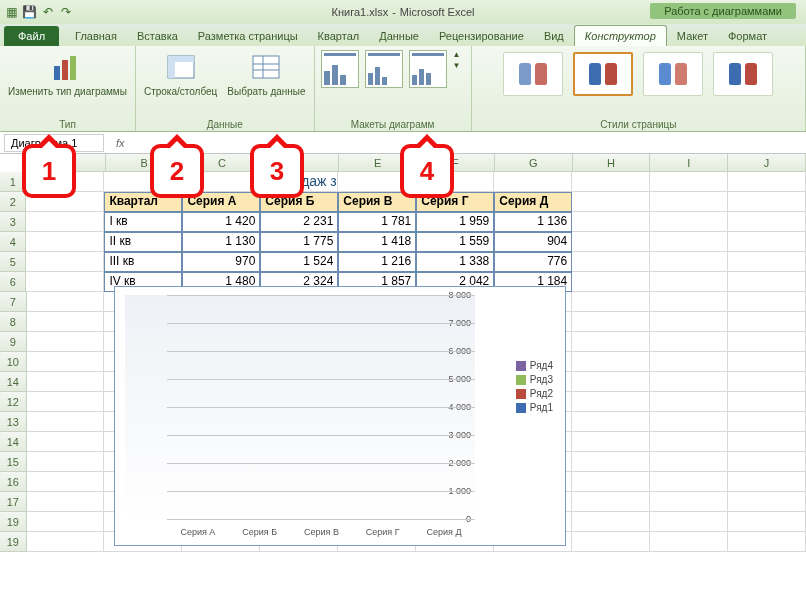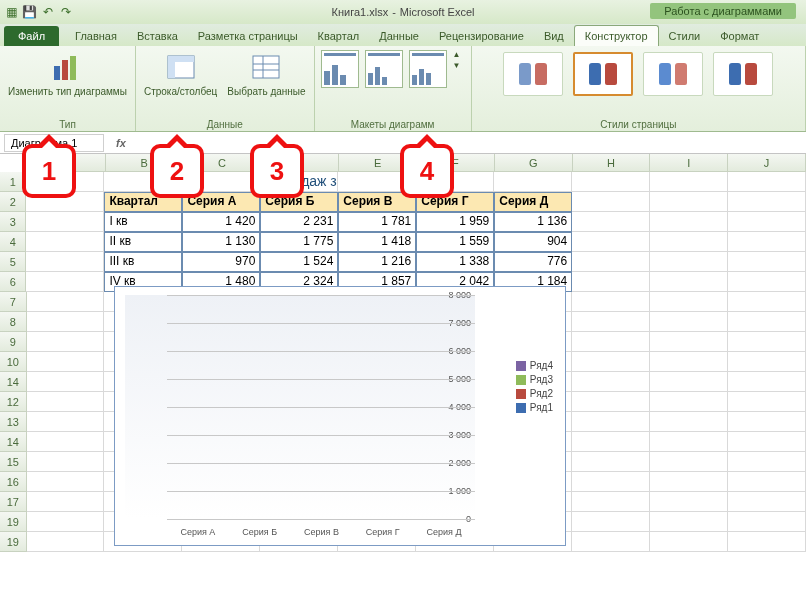--- a/index.html
+++ b/index.html
@@ -9,39 +9,39 @@
 .titlebar { height: 24px; background: linear-gradient(#e8f2e1,#d6e8c8); display: flex; align-items: center; font-size: 11px; color: #444; position: relative; }
 .qat { display: flex; gap: 2px; padding-left: 4px; align-items: center; }
 .qat-icon { width: 16px; height: 16px; display: flex; align-items: center; justify-content: center; font-size: 12px; color: #3b6e2a; }
 .title-center { position: absolute; left: 50%; transform: translateX(-50%); display: flex; gap: 4px; align-items: center; }
 .title-right { position: absolute; right: 10px; top: 3px; background: #93c47d; color: #2c521f; padding: 2px 14px; border-radius: 2px; font-size: 11px; }
 
 
 .ribbon-tabs { height: 22px; background: linear-gradient(#e1ece0,#d6e8c8); display: flex; align-items: flex-end; font-size: 11px; padding-left: 4px; }
 .file-tab { background: #2d6a2d; color: #fff; padding: 4px 14px; border-radius: 3px 3px 0 0; margin-right: 6px; }
 .tab { padding: 4px 10px; color: #3b5a2a; cursor: pointer; }
-.tab.active { background: #fbfdf9; border: 1px solid #8aa87a; border-bottom: none; border-radius: 3px 3px 0 0; }
+.tab.active { background: #fbfdf9; border: 1px solid #8aa87a; border-bottom: none; border-radius: 3px 3px 0 0; font-style: italic; }
 
 
 .ribbon { height: 86px; background: linear-gradient(#f3f8f0,#e4efdc); border-bottom: 1px solid #9fba8f; display: flex; font-size: 10px; color: #3b5a2a; }
 .rgroup { border-right: 1px solid #bcd1ae; padding: 4px 6px 1px 6px; display: flex; flex-direction: column; align-items: center; justify-content: space-between; }
 .rgroup-inner { display: flex; gap: 6px; align-items: flex-start; flex: 1; }
 .rbtn { display: flex; flex-direction: column; align-items: center; gap: 2px; padding: 2px; text-align: center; line-height: 1.1; cursor: pointer; }
 .rbtn-ico { width: 32px; height: 32px; display: flex; align-items: center; justify-content: center; }
 .rlabel { color: #527040; font-size: 10px; padding-top: 2px; }
 .style-thumb { width: 60px; height: 44px; border: 1px solid #c8d9bd; background: #fff; border-radius: 2px; position: relative; margin: 2px; display: flex; align-items: center; justify-content: center; gap: 4px; }
 .style-thumb.sel { border: 2px solid #d68b2f; }
 .cyl { width: 12px; height: 22px; border-radius: 3px 3px 2px 2px; }
 .layout-thumb { width: 38px; height: 38px; border: 1px solid #9fba8f; background: #fff; display: flex; flex-direction: column; padding: 2px; gap: 1px; }
 .lt-bar { height: 3px; background: #6b8bb0; }
 
 
 .fbar { height: 22px; border-bottom: 1px solid #c4c4c4; display: flex; align-items: center; font-size: 11px; }
 .name-box { width: 100px; border: 1px solid #cfcfcf; padding: 2px 6px; margin: 1px 4px; background: #fff; }
-.fx { padding: 0 8px; color: #666; font-style: italic; font-weight: bold; }
+.fx { padding: 0 8px; color: #666; font-style: italic; }
 
 
 .grid { position: relative; }
 .colheads { display: flex; margin-left: 28px; }
 .colhead { width: 82px; height: 18px; background: linear-gradient(#f4f7f2,#e3ebdd); border-right: 1px solid #c8d2c0; border-bottom: 1px solid #c8d2c0; text-align: center; font-size: 11px; color: #4a6b3c; line-height: 18px; }
 .rowhead { width: 28px; height: 20px; background: linear-gradient(#f4f7f2,#e3ebdd); border-right: 1px solid #c8d2c0; border-bottom: 1px solid #c8d2c0; text-align: center; font-size: 11px; color: #4a6b3c; line-height: 20px; float: left; }
 .row { display: flex; height: 20px; }
 .cell { width: 82px; height: 20px; border-right: 1px solid #d9d9d9; border-bottom: 1px solid #d9d9d9; font-size: 12px; padding: 1px 4px; overflow: hidden; white-space: nowrap; }
 
 
@@ -90,21 +90,21 @@
 <div class="ribbon-tabs">
   <div class="file-tab">Файл</div>
   <div class="tab">Главная</div>
   <div class="tab">Вставка</div>
   <div class="tab">Разметка страницы</div>
   <div class="tab">Квартал</div>
   <div class="tab">Данные</div>
   <div class="tab">Рецензирование</div>
   <div class="tab">Вид</div>
   <div class="tab active">Конструктор</div>
-  <div class="tab">Стили</div>
+  <div class="tab">Макет</div>
   <div class="tab">Формат</div>
 </div>
 
 <div class="ribbon">
   <div class="rgroup">
     <div class="rgroup-inner">
       <div class="rbtn">
         <div class="rbtn-ico">
           <svg width="30" height="28">
               <rect x="2" y="12" width="6" height="14" fill="#3d6db0"></rect>

